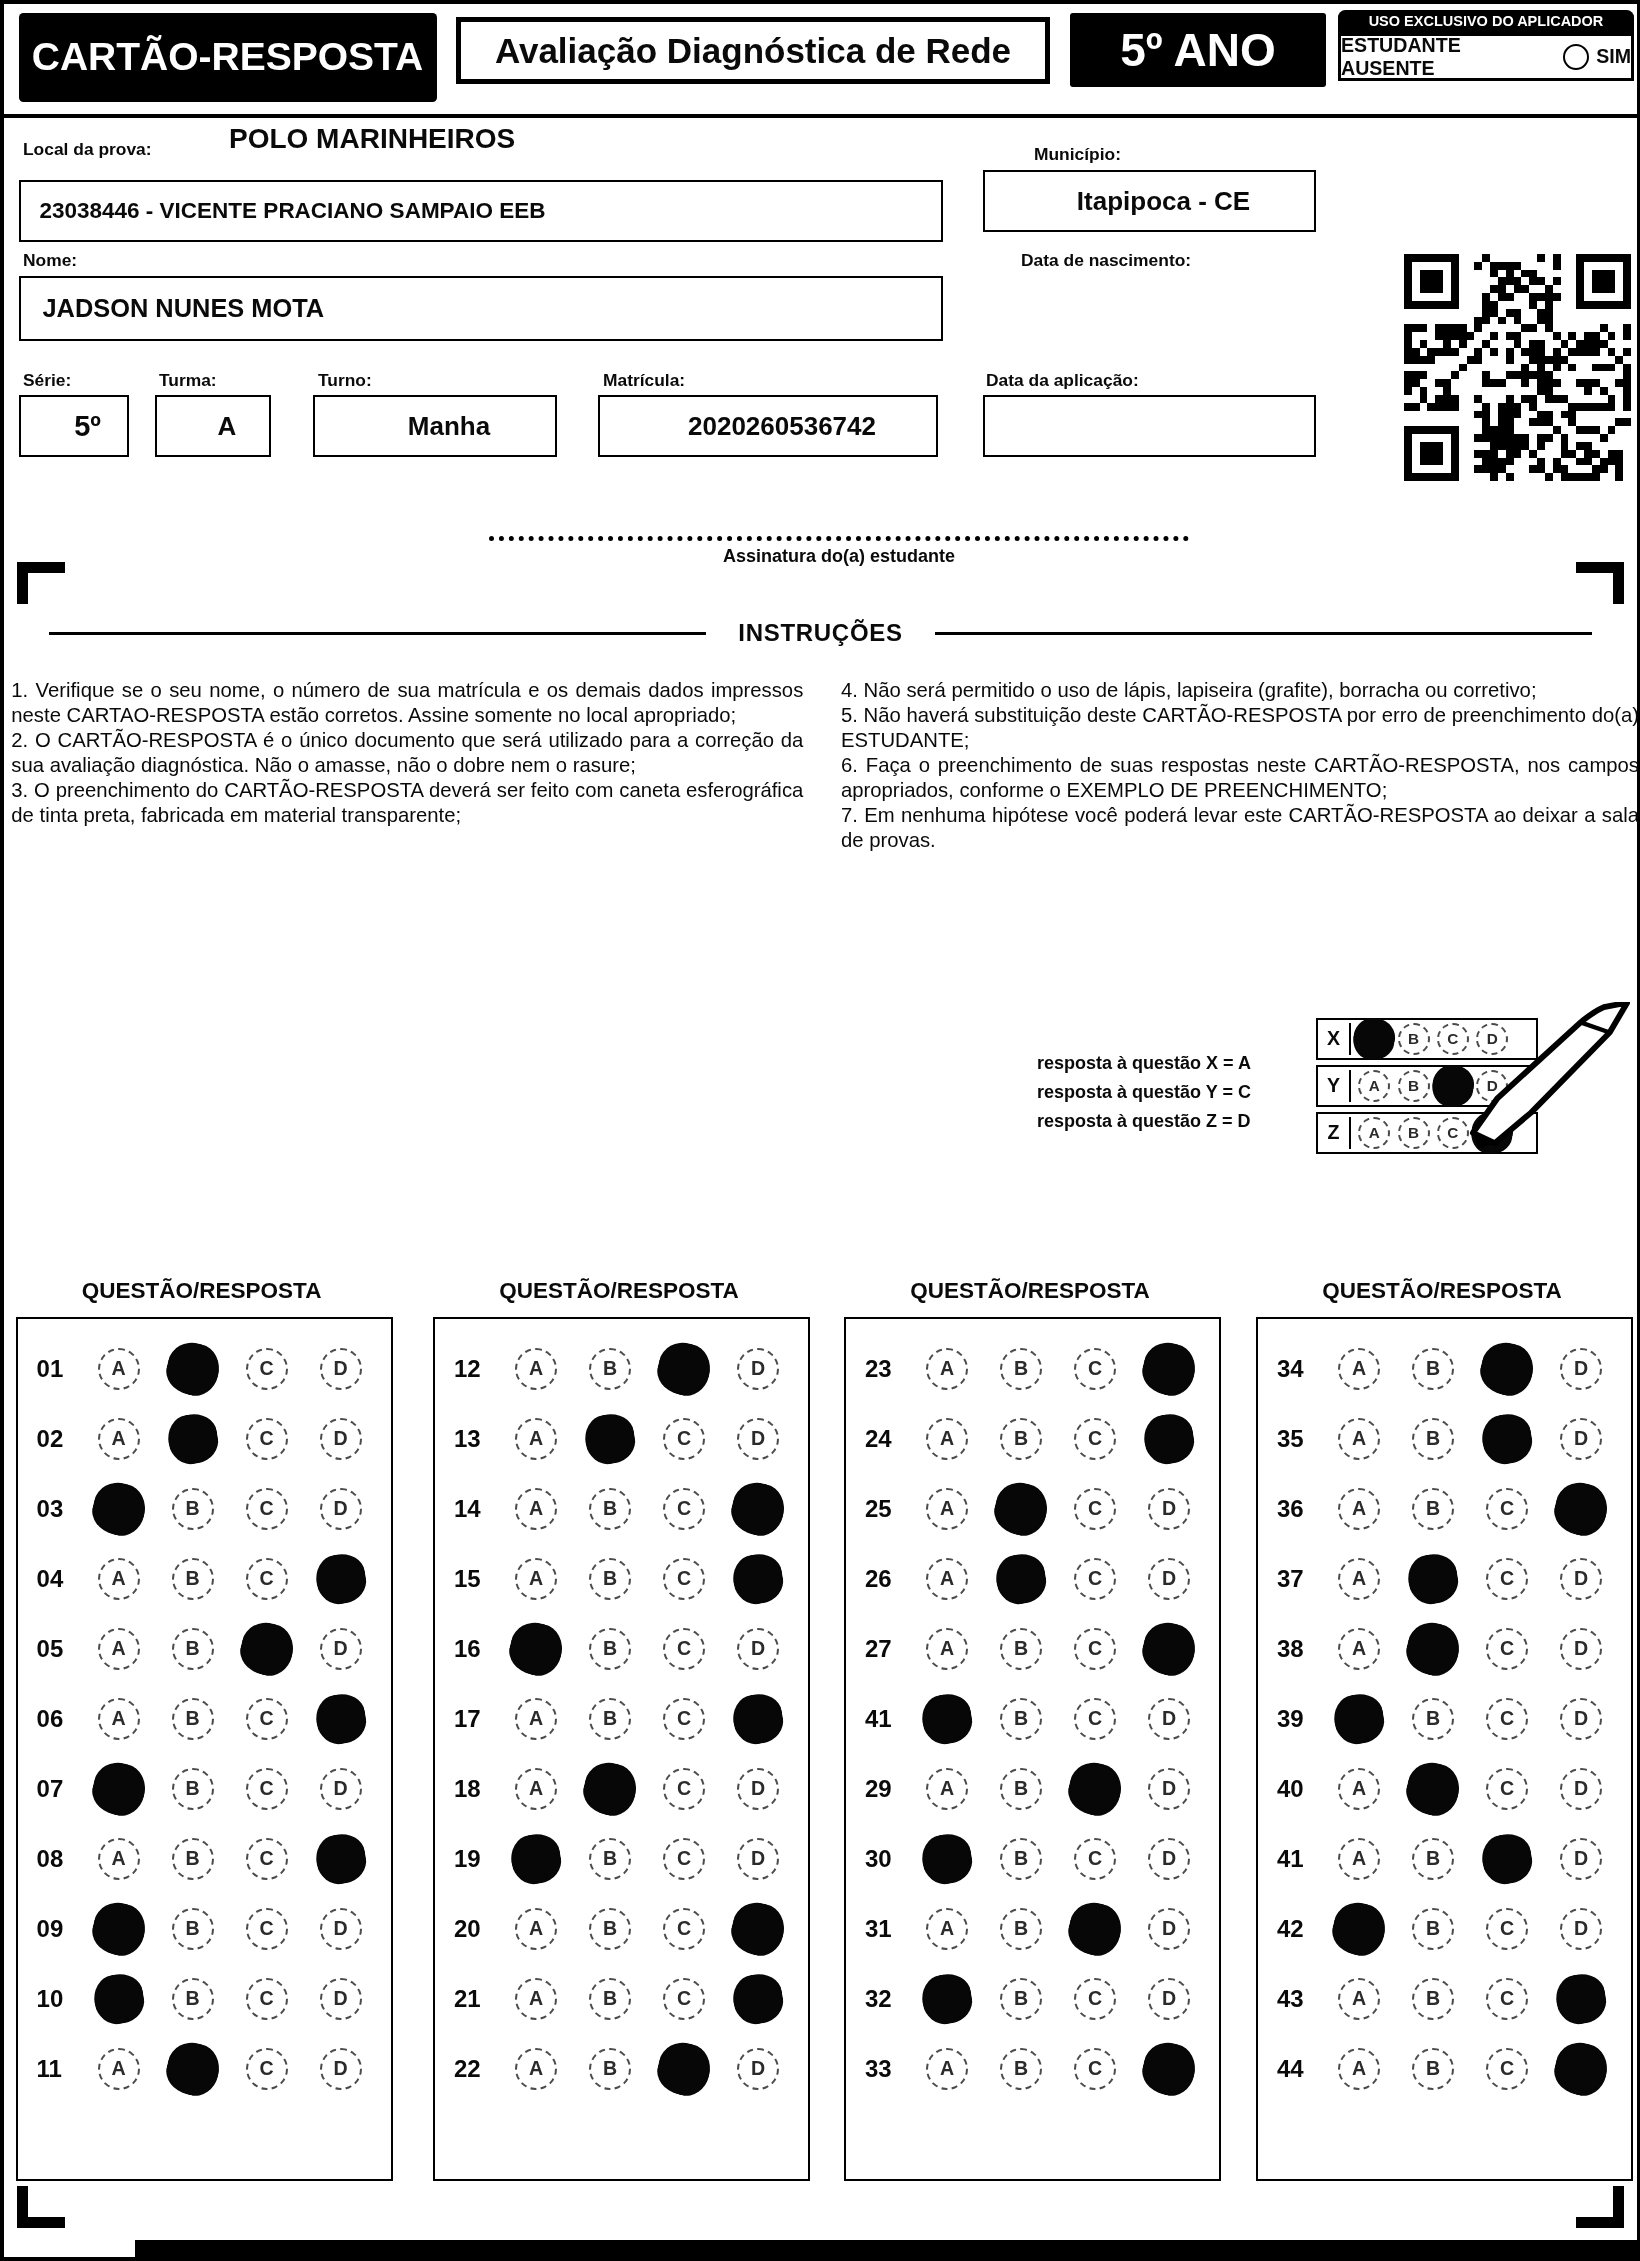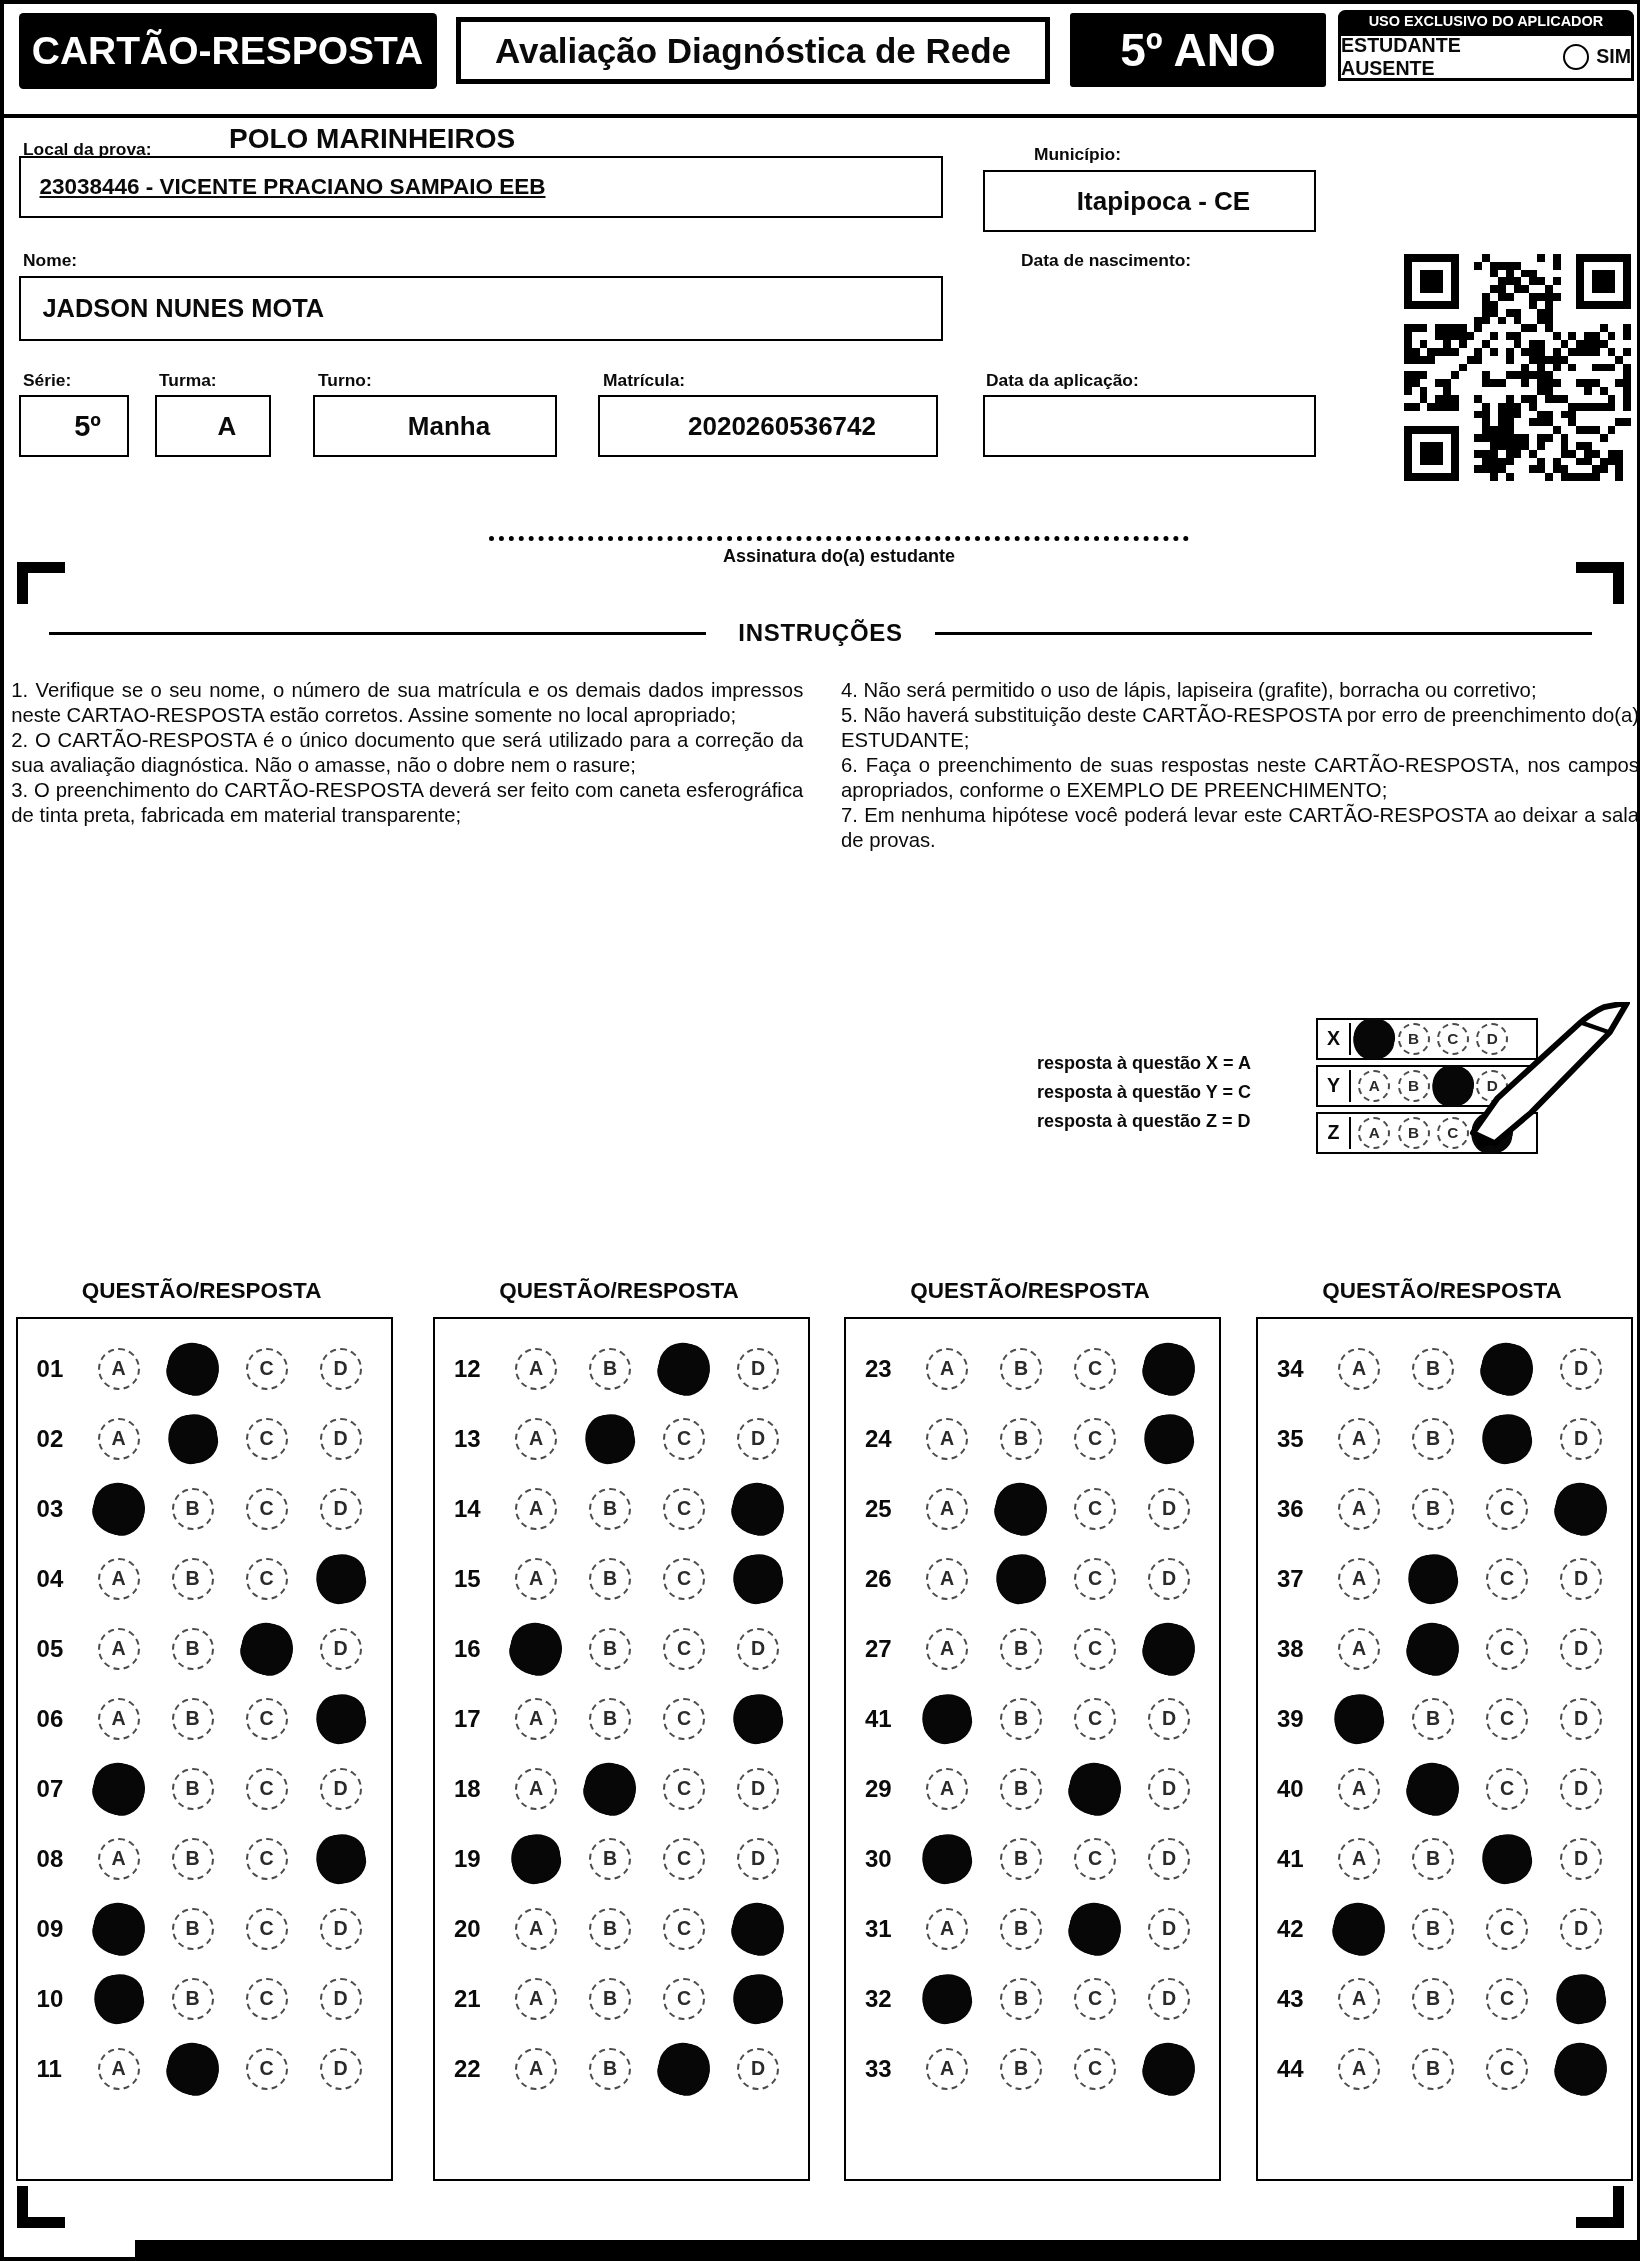--- a/index.html
+++ b/index.html
@@ -7,21 +7,21 @@
   html,body { background:#fff; }
   body {
     width:1641px; height:2261px; position:relative;
     font-family:"Liberation Sans", sans-serif; color:#0a0a0a;
     overflow:hidden;
   }
   .page { position:absolute; inset:0; border:4.4px solid #000; background:#fff; }
 
   
   .hdr-card-title {
-    position:absolute; left:14.5px; top:8.7px; width:418px; height:76px;
+    position:absolute; left:14.5px; top:8.7px; width:418px; height:89px;
     background:#000; color:#fff; display:flex; align-items:center; justify-content:center;
     font-size:39px; font-weight:bold; border-radius:4.4px;
   }
   .hdr-exam-title {
     position:absolute; left:452px; top:13px; width:594px; height:67px;
     border:5.1px solid #000; display:flex; align-items:center; justify-content:center;
     font-size:35px; font-weight:bold; background:#fff;
   }
   .hdr-grade {
     position:absolute; left:1066px; top:8.7px; width:256px; height:74px;
@@ -39,21 +39,21 @@
     font-size:19.6px; font-weight:bold;
   }
   .absent-circle { width:26px; height:26px; border:2.9px solid #000; border-radius:50%; flex:0 0 auto; }
   .hdr-divider { position:absolute; left:0; right:0; top:110px; height:3.6px; background:#000; }
 
   
   .lbl { position:absolute; font-size:17.4px; font-weight:bold; }
   .box { position:absolute; border:2.9px solid #000; background:#fff; display:flex; align-items:center; font-weight:bold;padding-left:28px; }
   .local-lbl { left:19px; top:135px; }
   .local-val { position:absolute; left:225px; top:119px; font-size:28px; font-weight:bold; }
-  .school-box { left:14.5px; top:152px; width:924px; height:62px; padding-left:19px; font-size:22.5px;text-decoration:underline; }
+  .school-box { left:14.5px; top:176px; width:924px; height:62px; padding-left:19px; font-size:22.5px; }
   .mun-lbl  { left:982px; top:140px;margin-left:48px; }
   .mun-box  { left:979px; top:166px; width:333px; height:62px; justify-content:center; font-size:26px; }
   .nome-lbl { left:19px; top:246px; }
   .nome-box { left:14.5px; top:272px; width:924px; height:65px; padding-left:22px; font-size:25.4px; }
   .nasc-lbl { left:1017px; top:246px;text-align:right; }
   .nasc-box { left:979px; top:272px; width:333px; height:65px; justify-content:center; font-size:29px; }
   .qr { position:absolute; left:1400px; top:250px; width:227px; height:227px; }
   .serie-lbl { left:19px; top:366px; }
   .serie-box { left:14.5px; top:391px; width:110px; height:62px; justify-content:center; font-size:29px; }
   .turma-lbl { left:155px; top:366px; }

